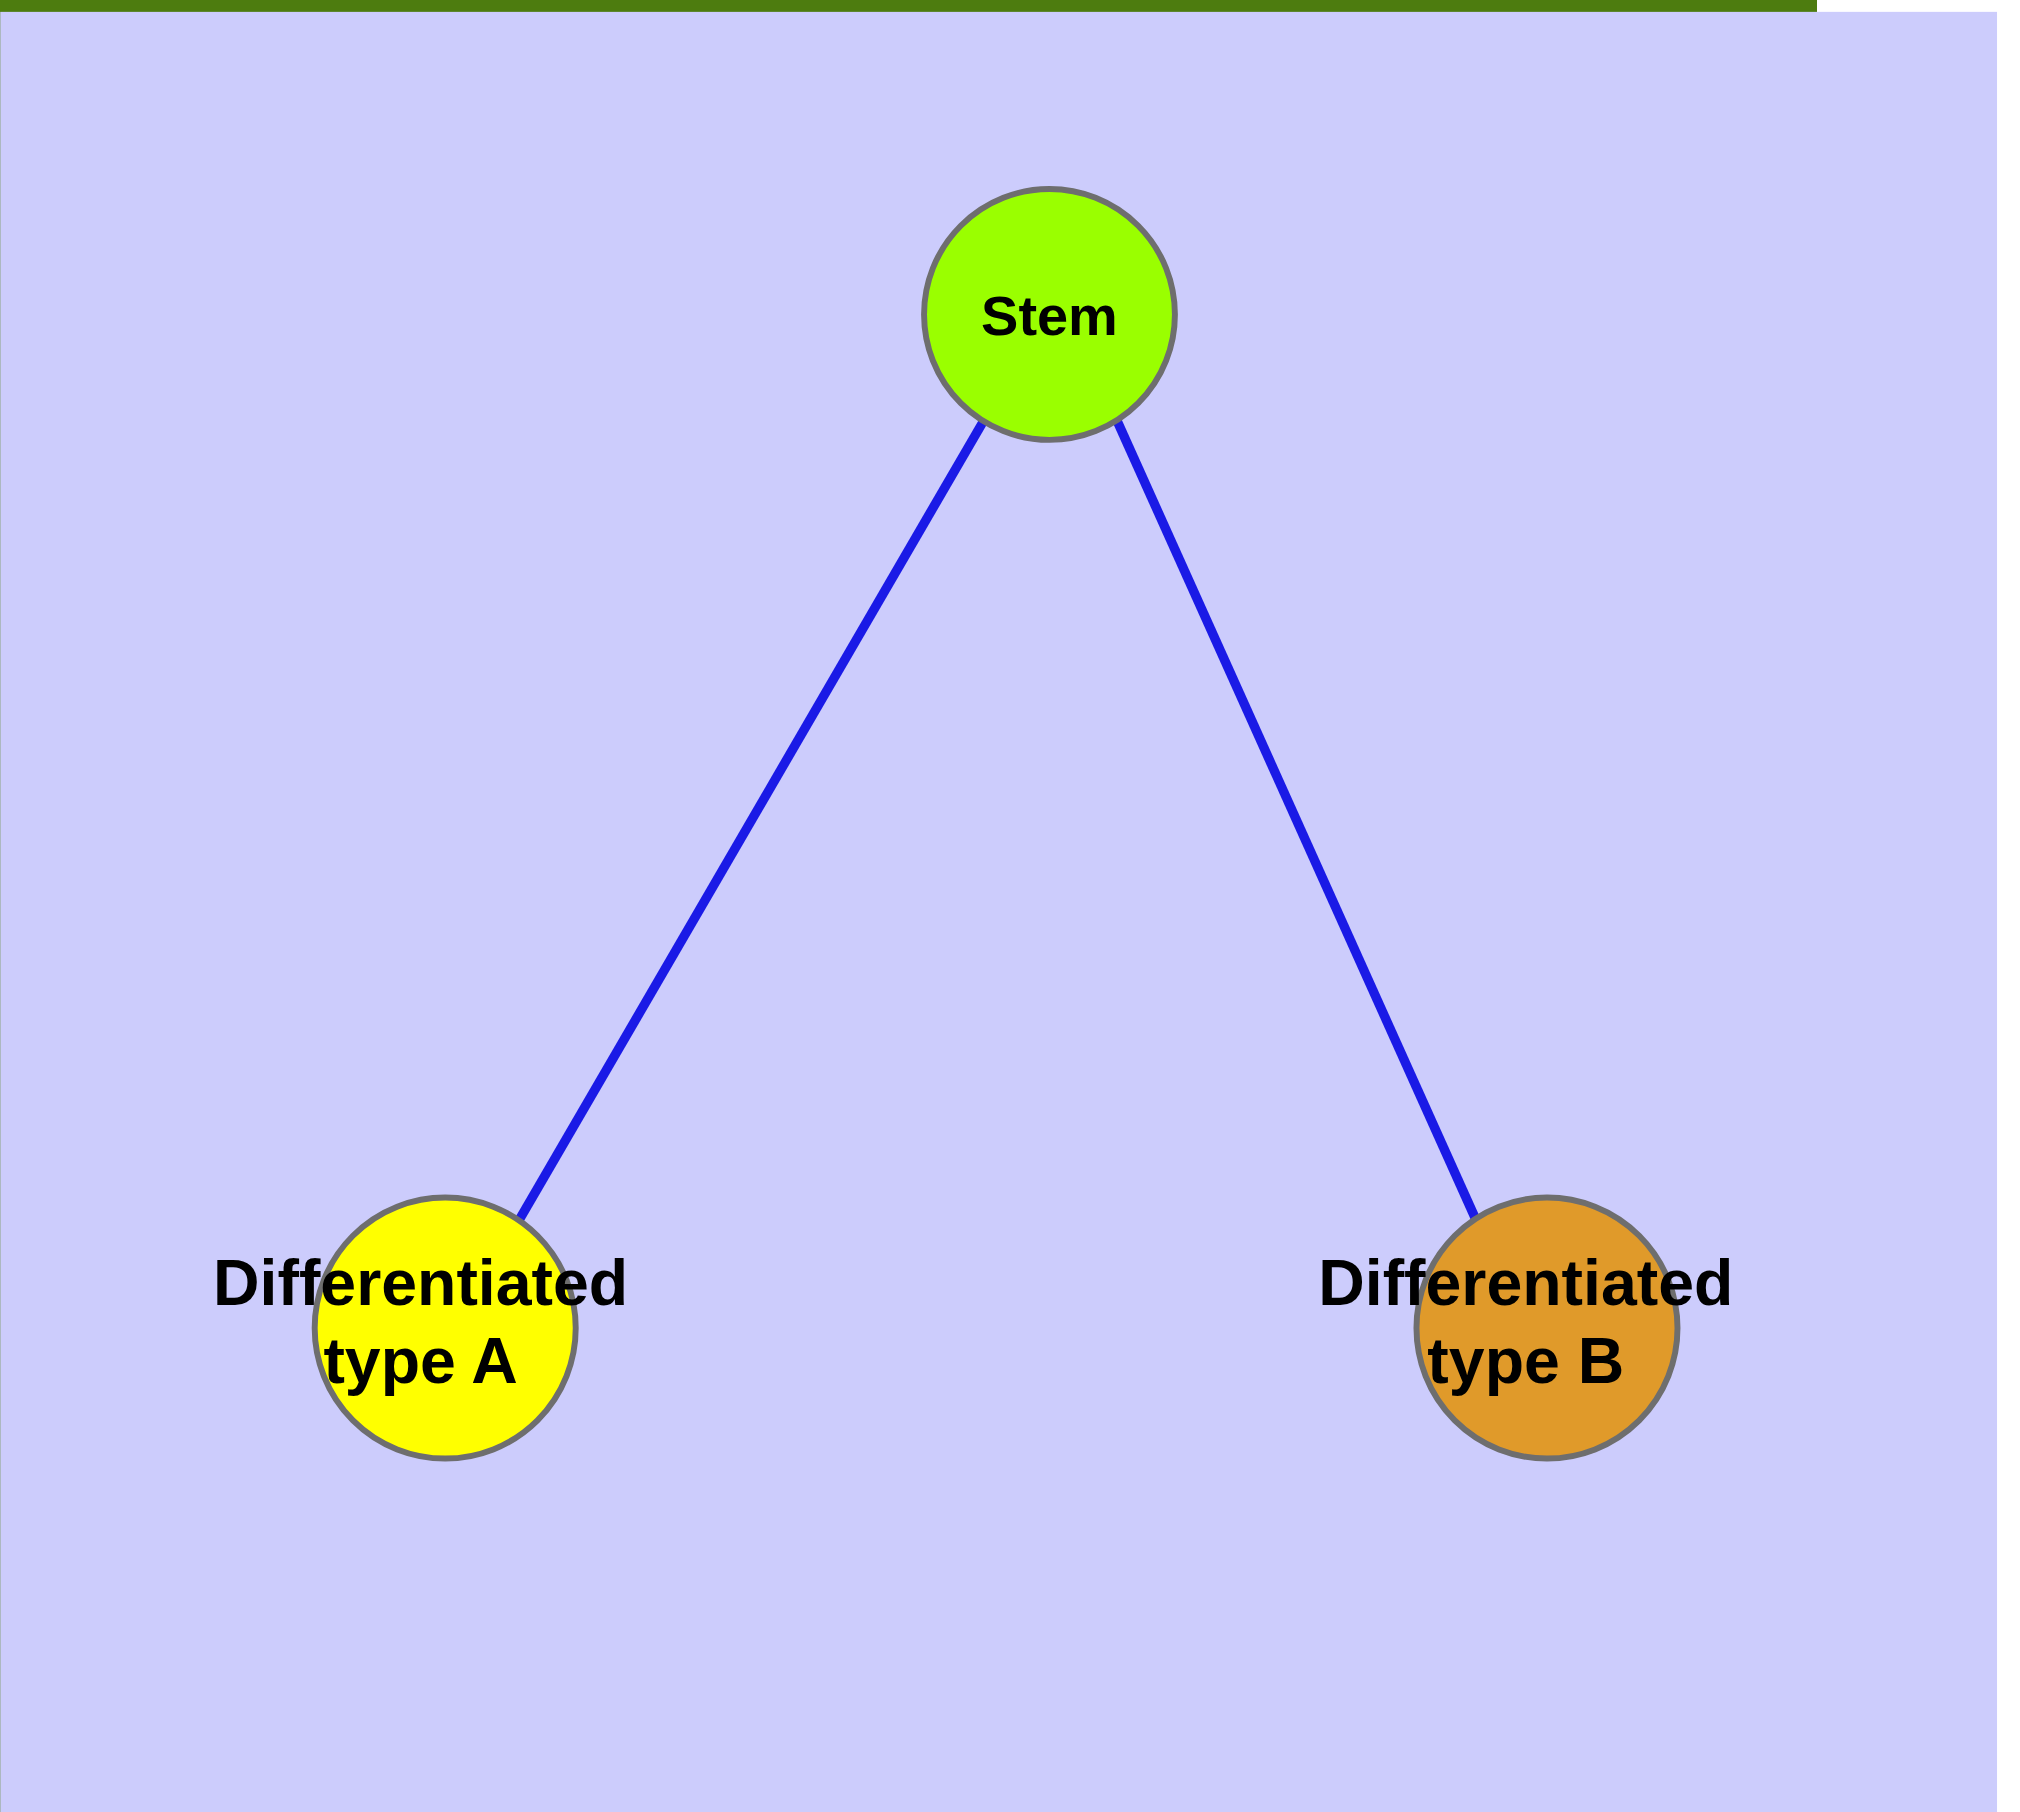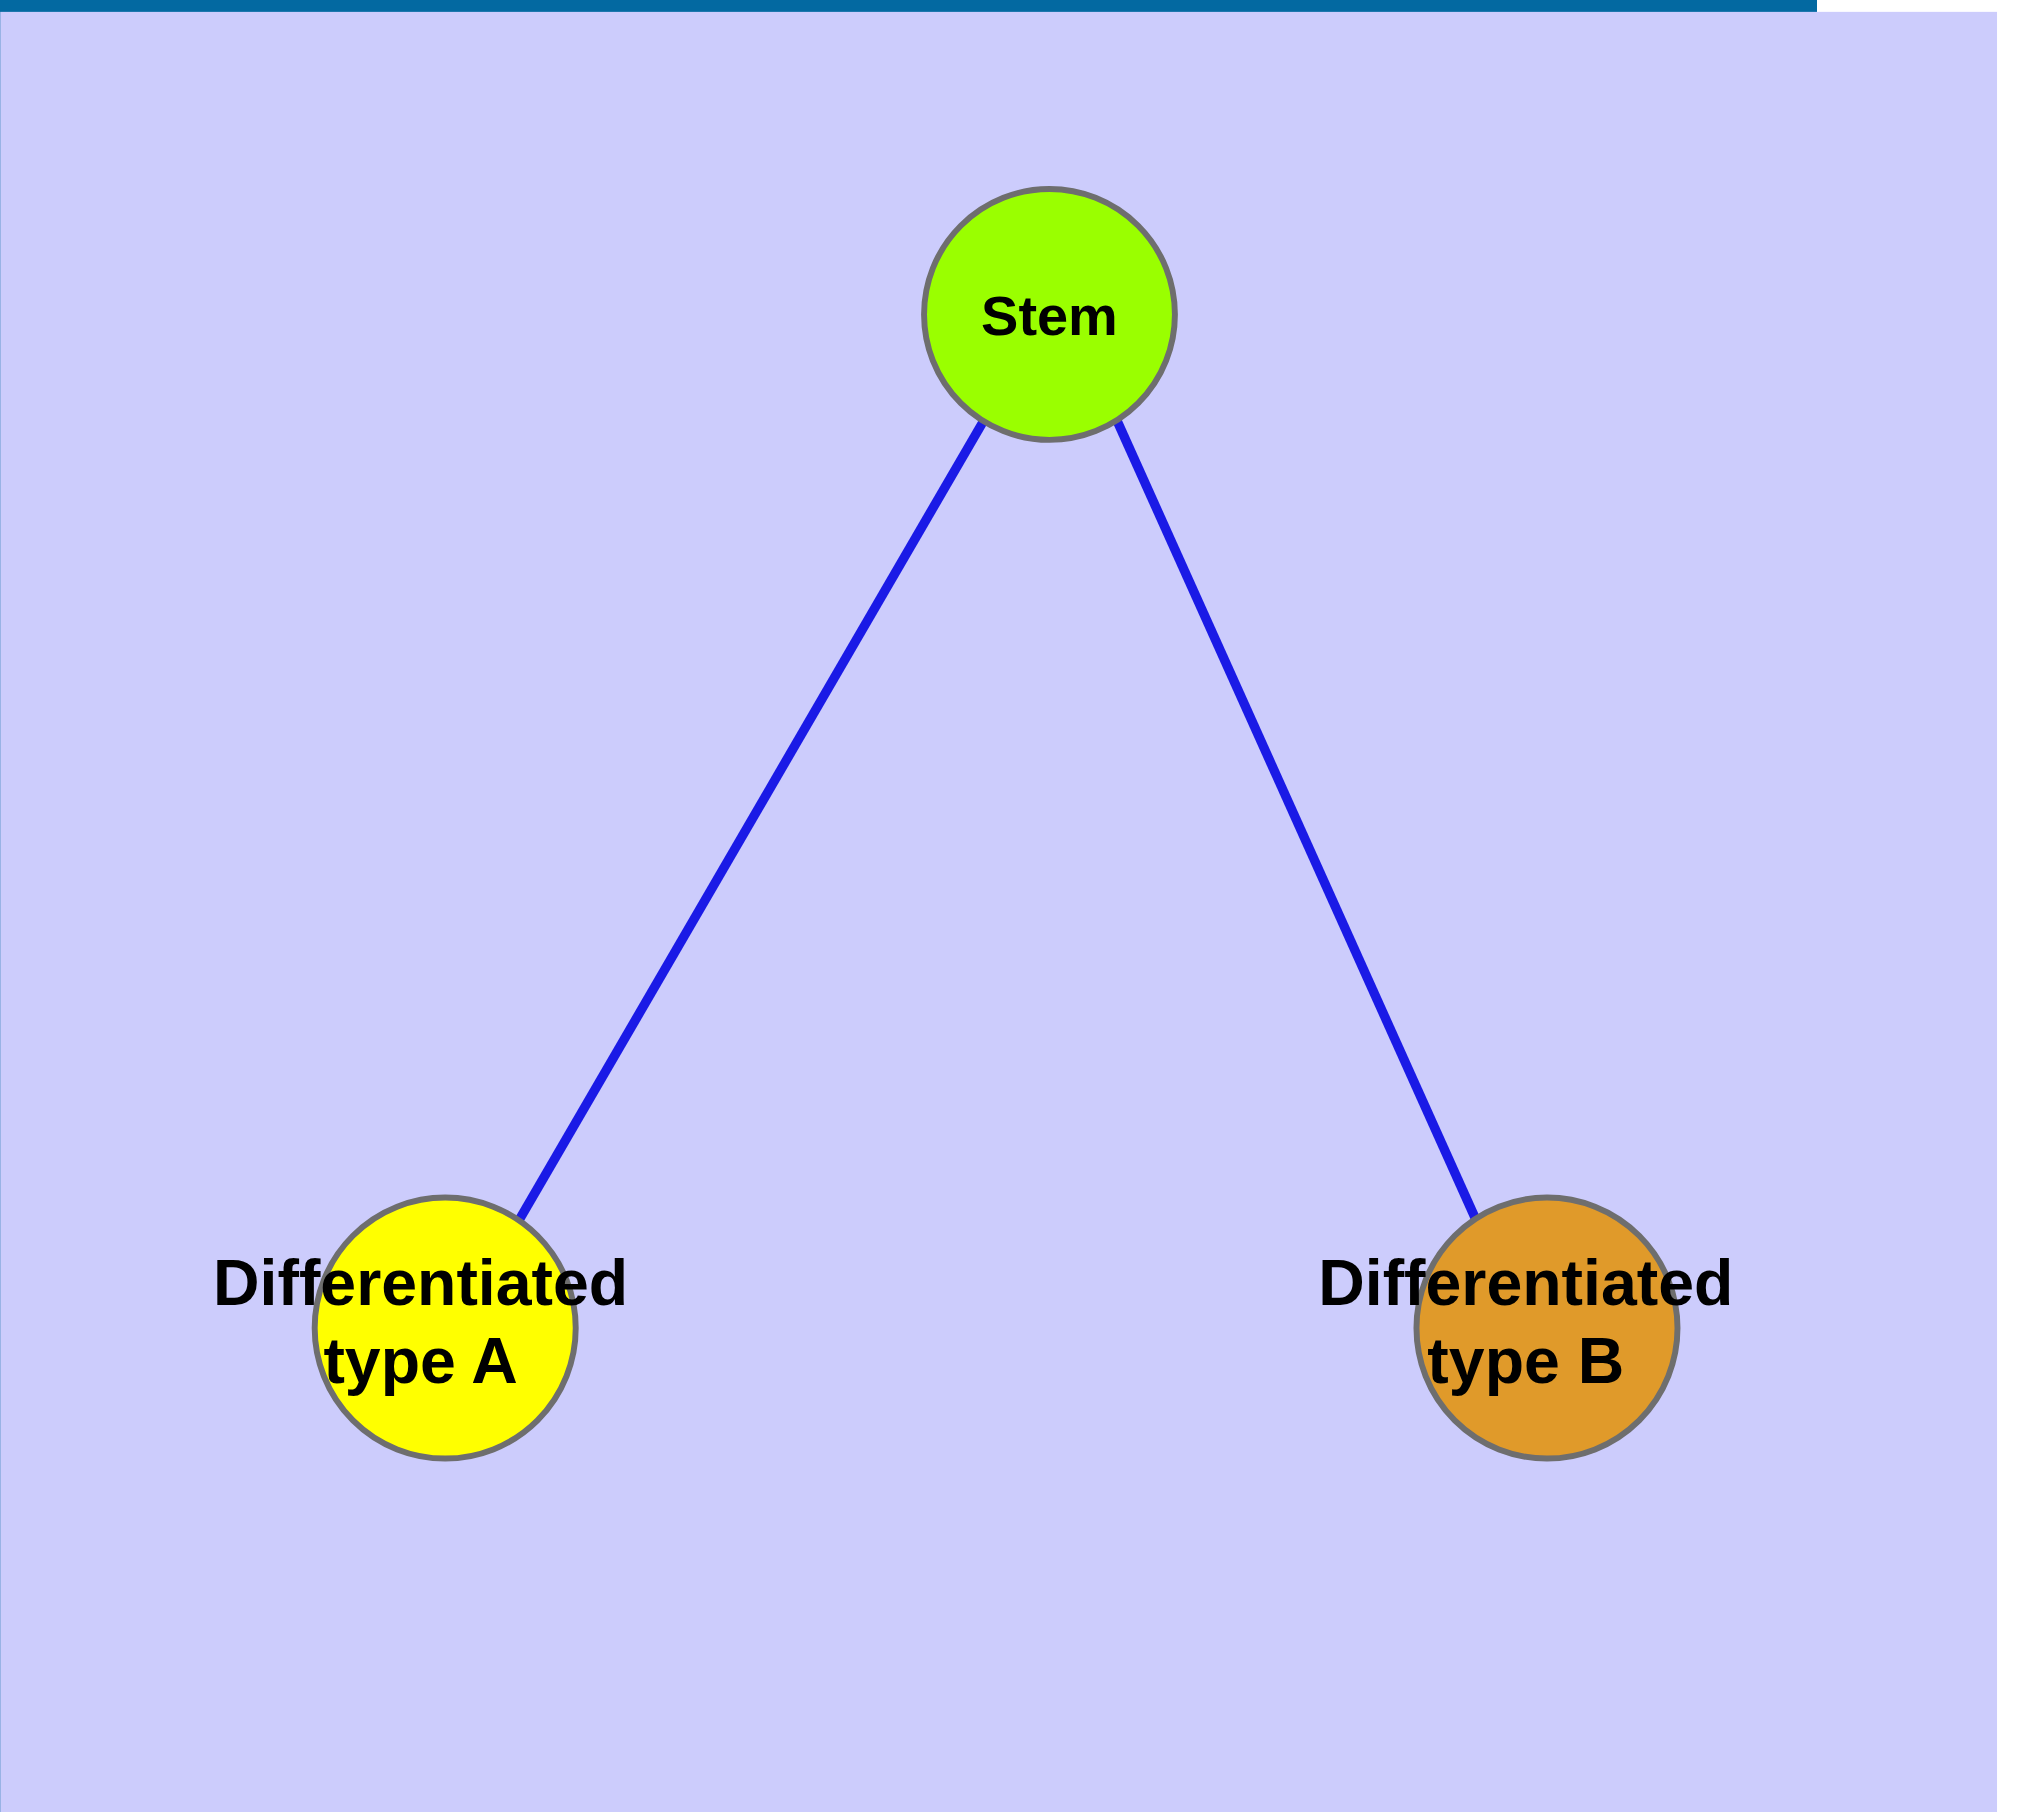--- a/index.html
+++ b/index.html
@@ -11,21 +11,21 @@
   body {
     width: 2021px;
     height: 1812px;
     overflow: hidden;
     font-family: "Liberation Sans", sans-serif;
   }
   #graph-canvas {
     position: relative;
     width: 1817px;
     height: 1812px;
-    background: #0369a1;
+    background: #4d7c0f;
   }
   #graph-canvas svg {
     position: absolute;
     top: 0;
     left: 0;
     display: block;
   }
   .node-label {
     font-family: "Liberation Sans", sans-serif;
     font-weight: bold;

